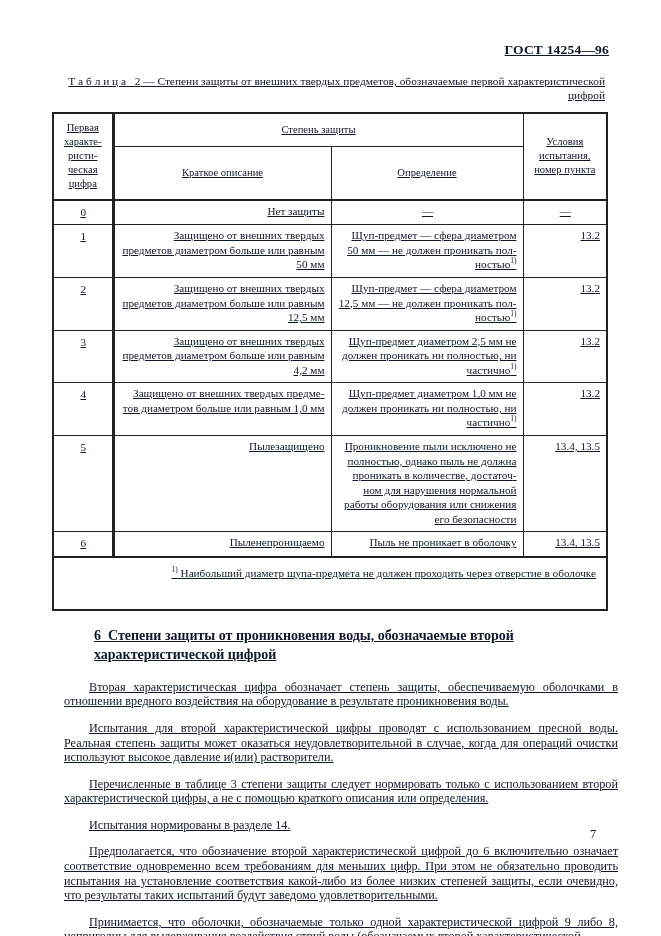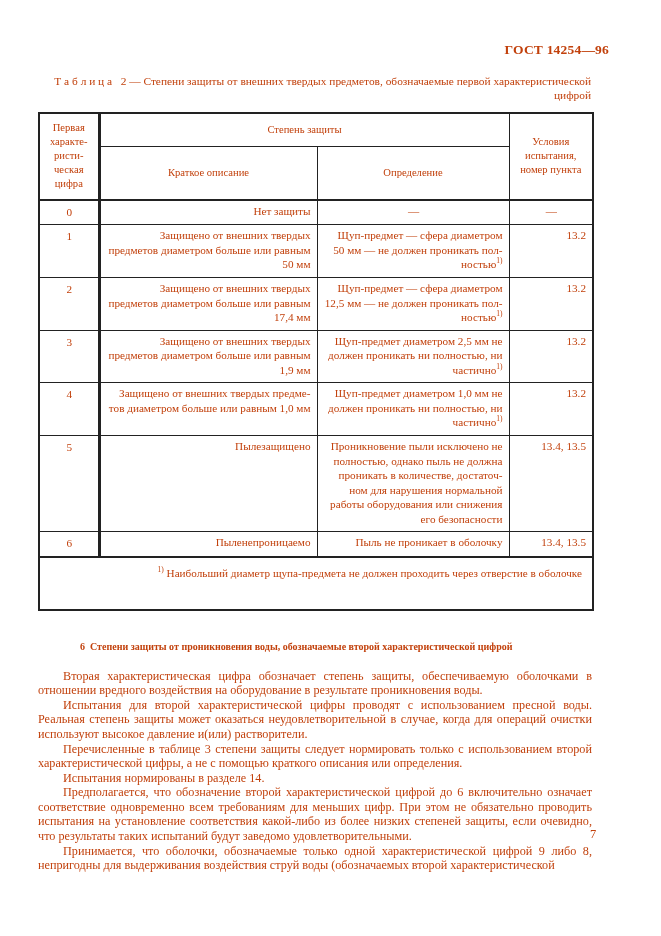--- a/index.html
+++ b/index.html
@@ -1,25 +1,26 @@
 <!DOCTYPE html>
 <html><head>
 <meta charset="utf-8">
 <style>
   html, body { margin: 0; padding: 0; background: #ffffff; }
   .page {
     position: relative;
     width: 661px;
     height: 936px;
     background: #ffffff;
-    color: #c2410c;
+    color: #0f172a;
     font-family: "Liberation Serif", "DejaVu Serif", serif;
     box-sizing: border-box;
-    padding: 42px 49px 0 38px;
+    padding: 42px 49px 0 52px;
     overflow: hidden;
+    text-decoration: underline;
   }
   .gost-code {
     text-align: right;
     font-weight: bold;
     font-size: 13.5px;
     letter-spacing: 0.2px;
     padding-right: 3px;
     margin-bottom: 16px;
   }
   .caption {
@@ -61,28 +62,28 @@
   .spec td.c-digit { text-align: center; padding-top: 4px; }
   .spec td.dash { text-align: center; }
   .spec tr.footnote td {
     border-top-width: 2px;
     padding: 8px 10px 28px 10px;
     font-size: 11.2px;
     margin-top: 33px;
   }
   sup { font-size: 7.5px; line-height: 0; vertical-align: super; }
   .section-heading {
-    font-size: 10px;
+    font-size: 14px;
     font-weight: bold;
     line-height: 1.4;
-    margin: 29px 0 15px 42px;
+    margin: 15px 0 15px 42px;
     width: 448px;
   }
   .body-text p {
-    margin: 0;
+    margin: 12px;
     font-size: 12.2px;
     line-height: 14.6px;
     text-align: justify;
     text-indent: 25px;
     width: 554px;
   }
   .page-number {
     position: absolute;
     top: 827px;
     left: 590px;
@@ -124,27 +125,27 @@
         <td class="c-cond dash">—</td>
       </tr>
       <tr>
         <td class="c-digit">1</td>
         <td class="c-desc">Защищено от внешних твердых предметов диаметром больше или равным 50 мм</td>
         <td class="c-def"><span>Щуп-предмет — сфера диаметром 50 мм — не должен проникать пол­ностью</span><sup>1)</sup></td>
         <td class="c-cond">13.2</td>
       </tr>
       <tr>
         <td class="c-digit">2</td>
-        <td class="c-desc">Защищено от внешних твердых предметов диаметром больше или равным 17,4 мм</td>
+        <td class="c-desc">Защищено от внешних твердых предметов диаметром больше или равным 12,5 мм</td>
         <td class="c-def"><span>Щуп-предмет — сфера диаметром 12,5 мм — не должен проникать пол­ностью</span><sup>1)</sup></td>
         <td class="c-cond">13.2</td>
       </tr>
       <tr>
         <td class="c-digit">3</td>
-        <td class="c-desc">Защищено от внешних твердых предметов диаметром больше или равным 1,9 мм</td>
+        <td class="c-desc">Защищено от внешних твердых предметов диаметром больше или равным 4,2 мм</td>
         <td class="c-def"><span>Щуп-предмет диаметром 2,5 мм не должен проникать ни полностью, ни частично</span><sup>1)</sup></td>
         <td class="c-cond">13.2</td>
       </tr>
       <tr>
         <td class="c-digit">4</td>
         <td class="c-desc">Защищено от внешних твердых предме­тов диаметром больше или равным 1,0 мм</td>
         <td class="c-def"><span>Щуп-предмет диаметром 1,0 мм не должен проникать ни полностью, ни частично</span><sup>1)</sup></td>
         <td class="c-cond">13.2</td>
       </tr>
       <tr>

